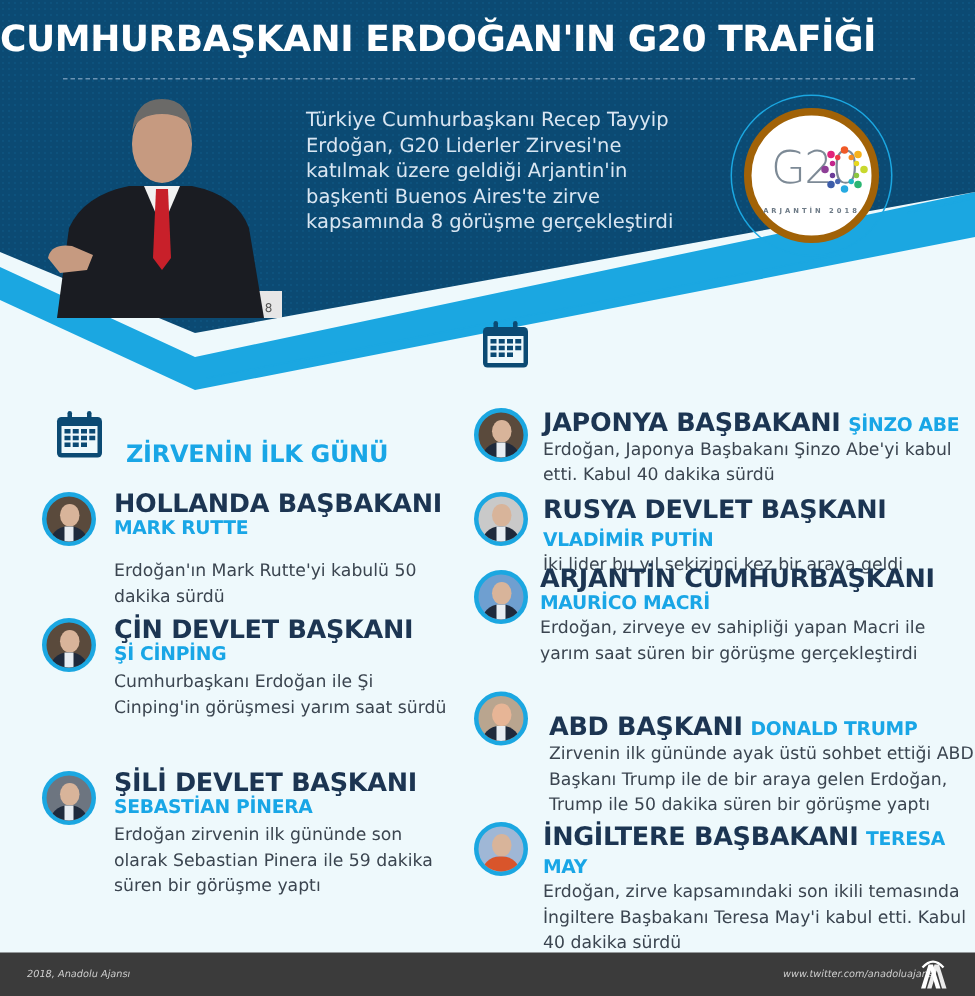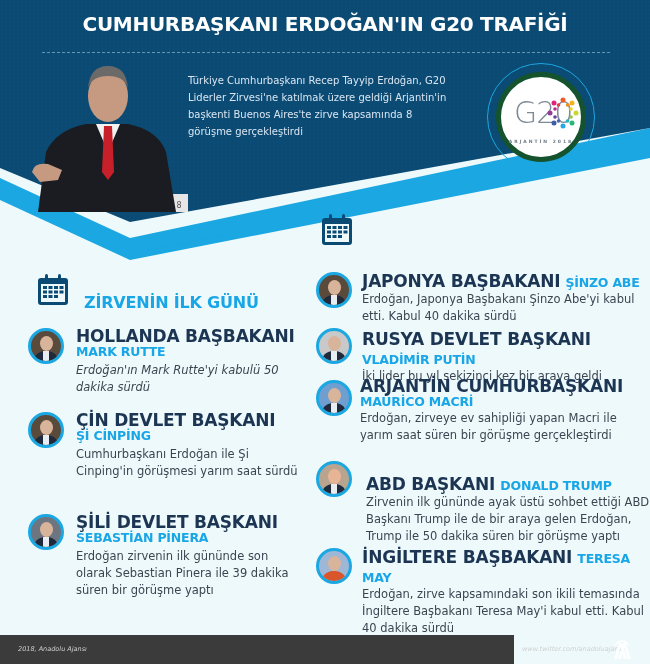--- a/index.html
+++ b/index.html
@@ -3,33 +3,33 @@
 <meta charset="utf-8">
 <style>
   * { box-sizing: border-box; margin: 0; padding: 0; }
   html, body { width: 650px; height: 664px; overflow: hidden; }
   body { font-family: "DejaVu Sans", sans-serif; background: #eef8fb; position: relative; }
 
   .canvas { position: absolute; left: 0; top: 0; width: 650px; height: 664px; overflow: hidden; background: #eef9fc; }
 
   
   .header-bg { position: absolute; left: 0; top: 0; width: 650px; height: 260px; }
-  .title { position: absolute; left: 0; top: 12px; width: 650px; text-align: center; color: #ffffff;
-           font-family: "DejaVu Sans", sans-serif; font-weight: bold; font-size: 20px; letter-spacing: -0.3px; }
+  .title { position: absolute; left: 0; top: 12px; width: 650px; text-align: left; color: #ffffff;
+           font-family: "DejaVu Sans", sans-serif; font-weight: bold; font-size: 24px; letter-spacing: -0.3px; }
   .dash { position: absolute; left: 42px; top: 52px; width: 568px; border-top: 1.5px dashed #6b93b3; }
 
-  .intro { position: absolute; left: 188px; top: 72px; width: 260px; color: #d9e6f2;
-           font-size: 10px; line-height: 17px; }
+  .intro { position: absolute; left: 204px; top: 72px; width: 260px; color: #d9e6f2;
+           font-size: 13px; line-height: 17px; }
 
   
   .speaker { position: absolute; left: 28px; top: 52px; width: 160px; height: 160px; }
 
   
   .g20 { position: absolute; left: 496px; top: 72px; width: 90px; height: 90px; border-radius: 50%;
-         background: #ffffff; border: 5px solid #14532d; }
+         background: #ffffff; border: 5px solid #a16207; }
   .g20-ring { position: absolute; left: 487px; top: 63px; width: 108px; height: 108px; border-radius: 50%;
               border: 1px solid #1ba7e1; }
   .g20-text { position: absolute; left: 13px; top: 18px; font-family: "DejaVu Sans", sans-serif; font-size: 30px;
               font-weight: 200; color: #7d8a96; letter-spacing: -1px; }
   .g20-flower { position: absolute; left: 46px; top: 20px; width: 32px; height: 32px; }
   .g20-sub { position: absolute; left: 0; top: 62px; width: 80px; text-align: center; font-size: 4.5px;
              letter-spacing: 2px; color: #6d7a86; font-weight: bold; }
 
   
   .sec-icon { position: absolute; width: 34px; height: 34px; }
@@ -41,21 +41,21 @@
             overflow: hidden; background: #5a4a3c; }
   .avatar .face { position: absolute; left: 9px; top: 5px; width: 13px; height: 15px; border-radius: 50%; background: #d8b49a; }
   .avatar .suit { position: absolute; left: 2px; top: 20px; width: 26px; height: 16px; border-radius: 12px 12px 0 0; background: #1f2a3c; }
   .avatar .shirt { position: absolute; left: 12px; top: 20px; width: 6px; height: 12px; background: #e8edf2; }
 
   .role { font-weight: bold; font-size: 17px; color: #1c3552; line-height: 16px; letter-spacing: -0.2px; }
   .name { font-weight: bold; font-size: 12.5px; color: #19a6e6; line-height: 16px; letter-spacing: -0.2px; }
   .desc { font-size: 11.5px; color: #3b4550; line-height: 17px; }
 
   
-  .footer { position: absolute; left: 0; top: 635px; width: 514px; height: 29px; background: #3b3b3b; }
+  .footer { position: absolute; left: 0; top: 635px; width: 650px; height: 29px; background: #3b3b3b; }
   .foot-left { position: absolute; left: 18px; top: 10px; font-size: 6.5px; color: #d0d0d0; font-style: italic; }
   .foot-right { position: absolute; left: 522px; top: 10px; font-size: 6.5px; color: #d0d0d0; font-style: italic; }
   .aa-logo { position: absolute; left: 611px; top: 4px; width: 22px; height: 22px; }
 </style>
 </head>
 <body>
 
 <div class="canvas">
 
   <svg class="header-bg" viewBox="0 0 650 260" width="650" height="260">
@@ -138,21 +138,21 @@
 
   <div class="entry" style="left:28px;top:328px;width:270px;">
     <div class="avatar" style="left:0;top:0;">
         <div class="face"></div>
         <div class="suit"></div>
         <div class="shirt"></div>
       </div>
     <div style="position:absolute;left:48px;top:0;width:222px;">
       <div class="role">HOLLANDA BAŞBAKANI</div>
       <div class="name">MARK RUTTE</div>
-      <div class="desc" style="margin-top:2px;font-style:italic;">Erdoğan'ın Mark Rutte'yi kabulü 50 dakika sürdü</div>
+      <div class="desc" style="margin-top:12px;">Erdoğan'ın Mark Rutte'yi kabulü 50 dakika sürdü</div>
     </div>
   </div>
 
   <div class="entry" style="left:28px;top:412px;width:270px;">
     <div class="avatar" style="left:0;top:0;">
         <div class="face"></div>
         <div class="suit"></div>
         <div class="shirt"></div>
       </div>
     <div style="position:absolute;left:48px;top:0;width:222px;">
@@ -164,21 +164,21 @@
 
   <div class="entry" style="left:28px;top:514px;width:270px;">
     <div class="avatar" style="left:0;top:0;background:#6d7580;">
         <div class="face"></div>
         <div class="suit"></div>
         <div class="shirt"></div>
       </div>
     <div style="position:absolute;left:48px;top:0;width:222px;">
       <div class="role">ŞİLİ DEVLET BAŞKANI</div>
       <div class="name">SEBASTİAN PİNERA</div>
-      <div class="desc" style="margin-top:2px;">Erdoğan zirvenin ilk gününde son olarak Sebastian Pinera ile 39 dakika süren bir görüşme yaptı</div>
+      <div class="desc" style="margin-top:2px;">Erdoğan zirvenin ilk gününde son olarak Sebastian Pinera ile 59 dakika süren bir görüşme yaptı</div>
     </div>
   </div>
 
   <svg class="sec-icon" style="left:320px;top:213px;" viewBox="0 0 34 34" width="34" height="34">
     <rect x="2" y="5" width="30" height="27" rx="3" fill="#0b4a73"></rect>
     <rect x="5" y="11" width="24" height="18" fill="#eef9fc"></rect>
     <g fill="#0b4a73">
       <rect x="7" y="13" width="4" height="3"></rect>
         <rect x="12.5" y="13" width="4" height="3"></rect>
         <rect x="18" y="13" width="4" height="3"></rect>

